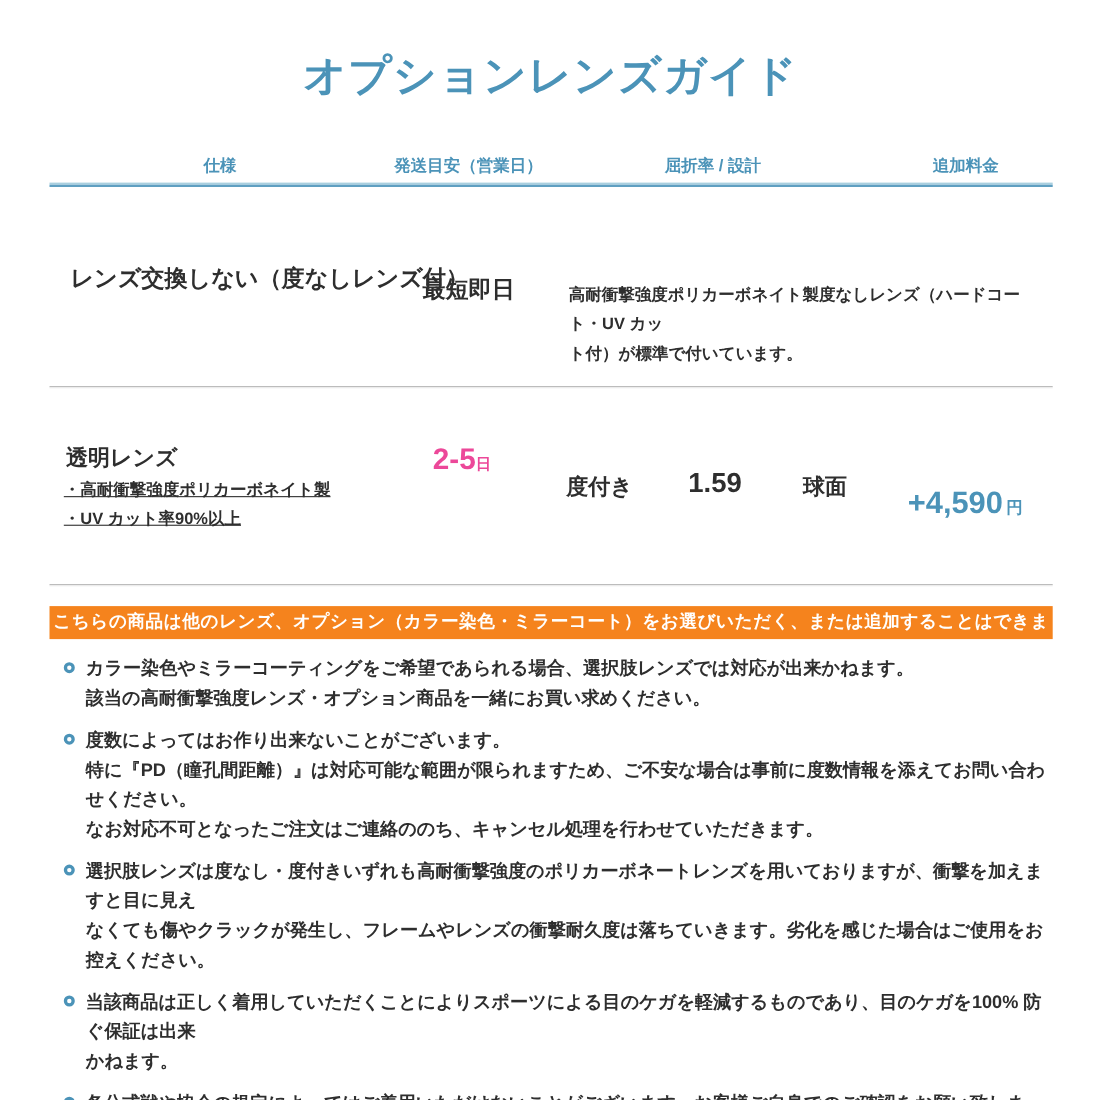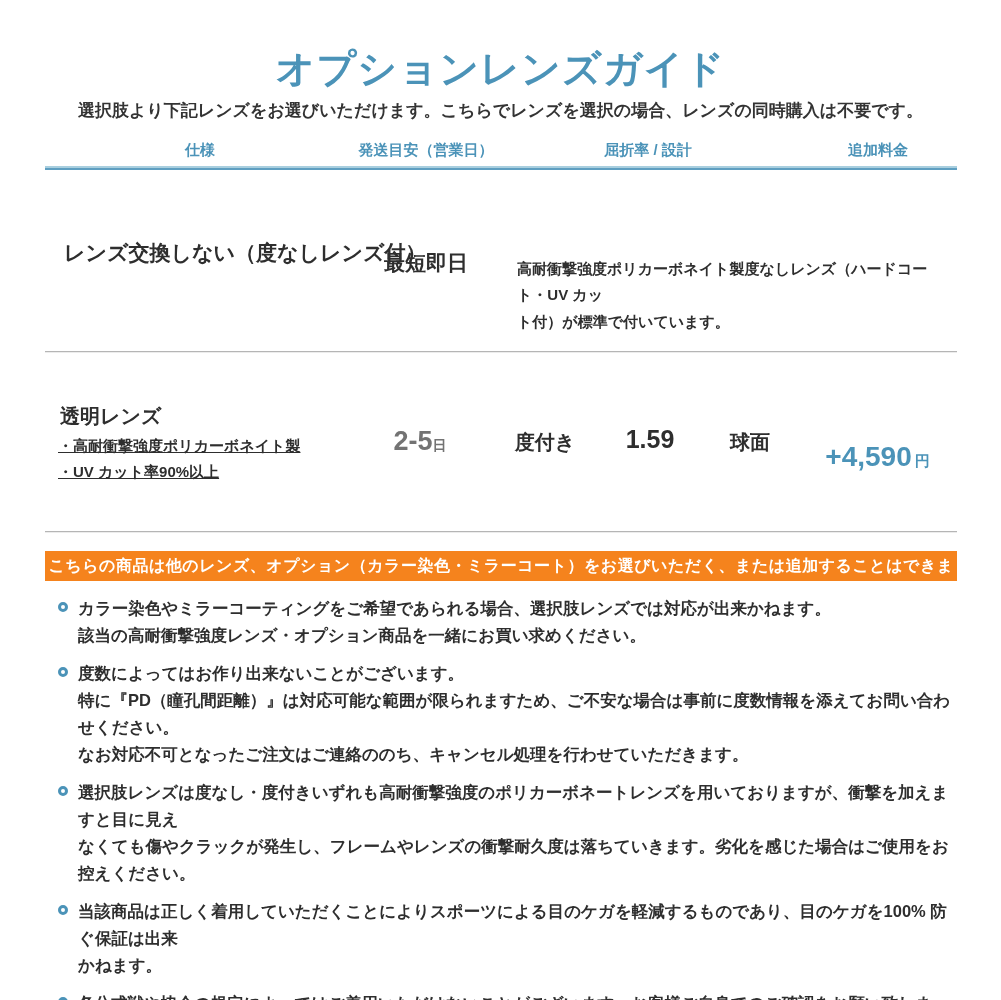--- a/index.html
+++ b/index.html
@@ -28,22 +28,22 @@
 
   .r1-spec { position:absolute; top:239px; left:64px; font-size:21px; font-weight:bold; color:#2e2e2e; }
   .r1-ship { position:absolute; top:249px; left:333px; width:186px; text-align:center;
              font-size:21px; font-weight:bold; color:#2e2e2e; }
   .r1-note { position:absolute; top:242px; left:517px; width:430px; font-size:15px;
              font-weight:600; line-height:1.75; color:#2e2e2e; white-space:pre-line;margin-top:14px; }
 
   .r2-spec-title { position:absolute; top:403px; left:60px; font-size:20px; font-weight:bold; }
   .r2-features { position:absolute; top:433px; left:58px; font-size:15px; font-weight:600;
                  line-height:26px; color:#2e2e2e;text-decoration:underline; }
-  .r2-ship { position:absolute; top:426px; left:350px; width:140px; text-align:center;
-             font-size:27px; font-weight:bold; color:#737373; }
+  .r2-ship { position:absolute; top:402px; left:350px; width:140px; text-align:center;
+             font-size:27px; font-weight:bold; color:#ec4899; }
   .r2-ship .unit { font-size:14px; font-weight:bold; }
   .r2-presc { position:absolute; top:429px; left:500px; width:90px; text-align:center;
               font-size:20px; font-weight:bold; }
   .r2-index { position:absolute; top:425px; left:608px; width:84px; text-align:center;
               font-size:25px; font-weight:bold; }
   .r2-design { position:absolute; top:429px; left:705px; width:90px; text-align:center;
                font-size:20px; font-weight:bold; }
   .r2-price { position:absolute; top:420px; left:795px; width:165px; text-align:center;
               font-size:28px; font-weight:bold; color:#4b93b8;margin-top:21px; }
   .r2-price .unit { font-size:15px; font-weight:bold; margin-left:3px; }
@@ -58,21 +58,20 @@
           margin-top:7px; margin-right:10px; flex-shrink:0; }
   .note-text { font-size:16.5px; font-weight:600; line-height:27px; color:#2e2e2e;
                white-space:pre-line; }
 </style>
 </head>
 <body>
 
 <div class="page">
 
   <h1 class="title">オプションレンズガイド</h1>
-  <p class="subtitle">選択肢より下記レンズをお選びいただけます。こちらでレンズを選択の場合、レンズの同時購入は不要です。</p>
 
   <div class="col-head h-spec">仕様</div>
   <div class="col-head h-ship">発送目安（営業日）</div>
   <div class="col-head h-index">屈折率 / 設計</div>
   <div class="col-head h-price">追加料金</div>
 
   <div class="dbl-line"></div>
 
   <div>
     <div class="r1-spec">レンズ交換しない（度なしレンズ付）</div>

